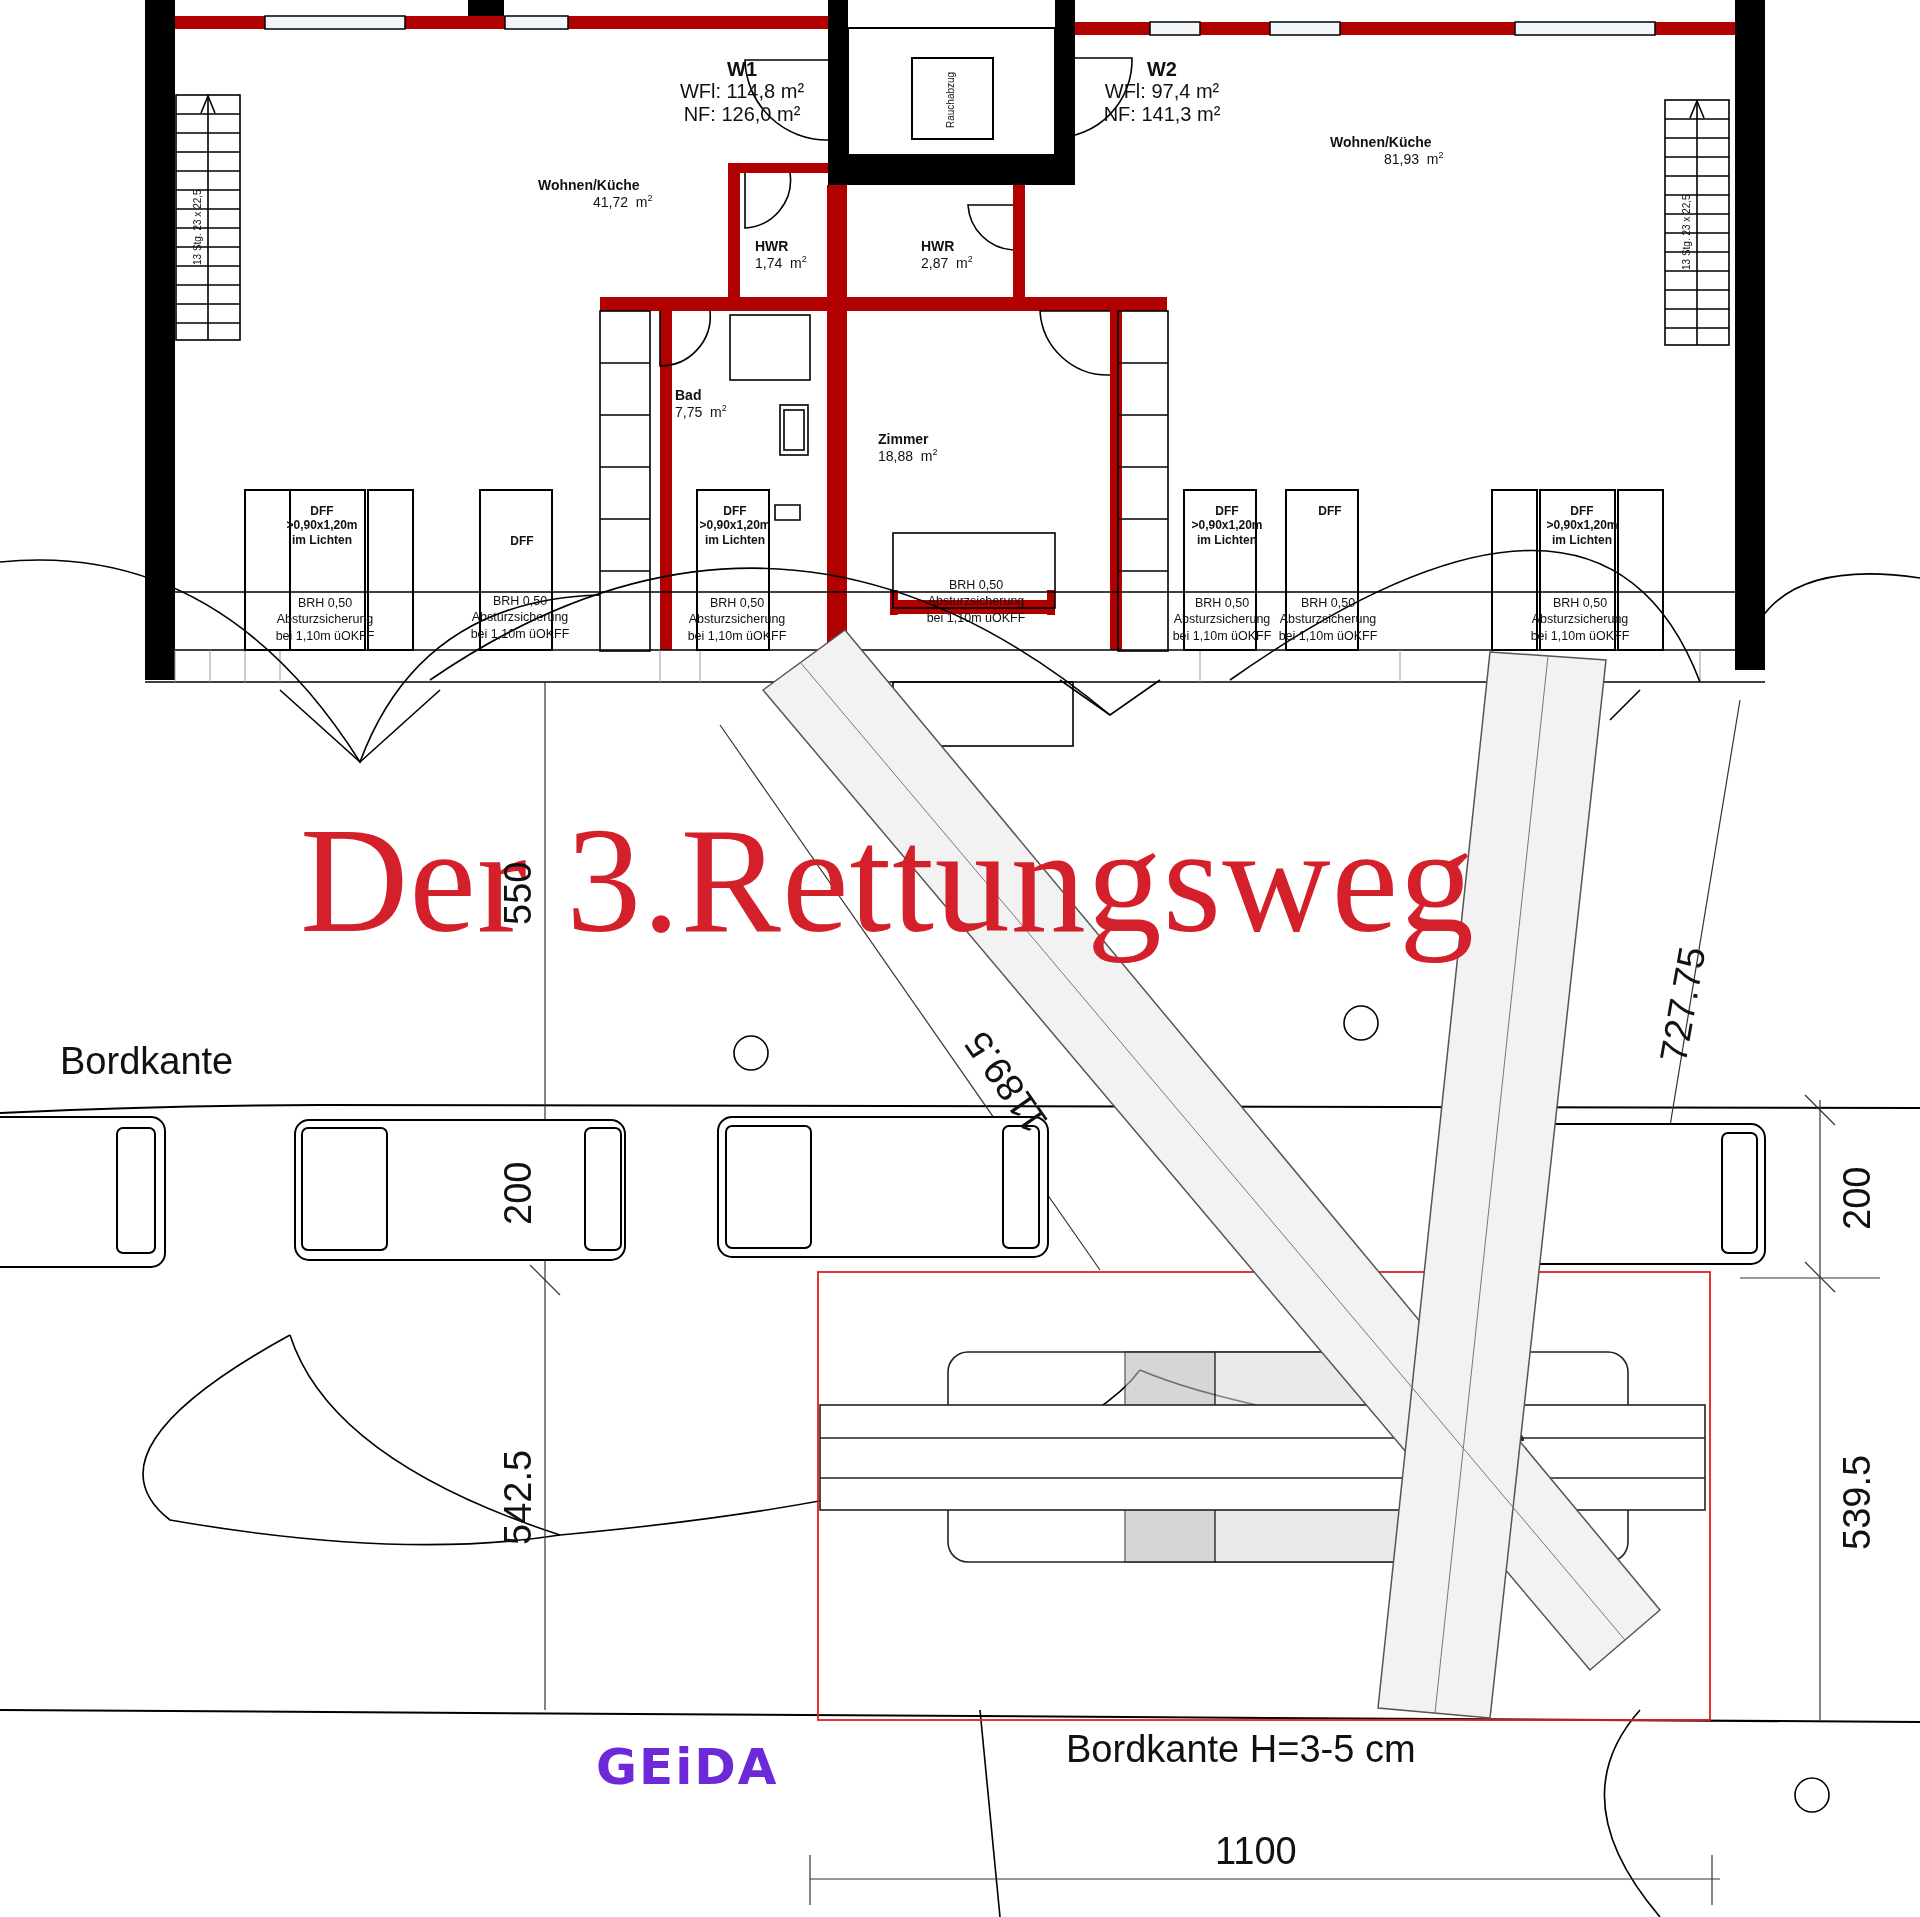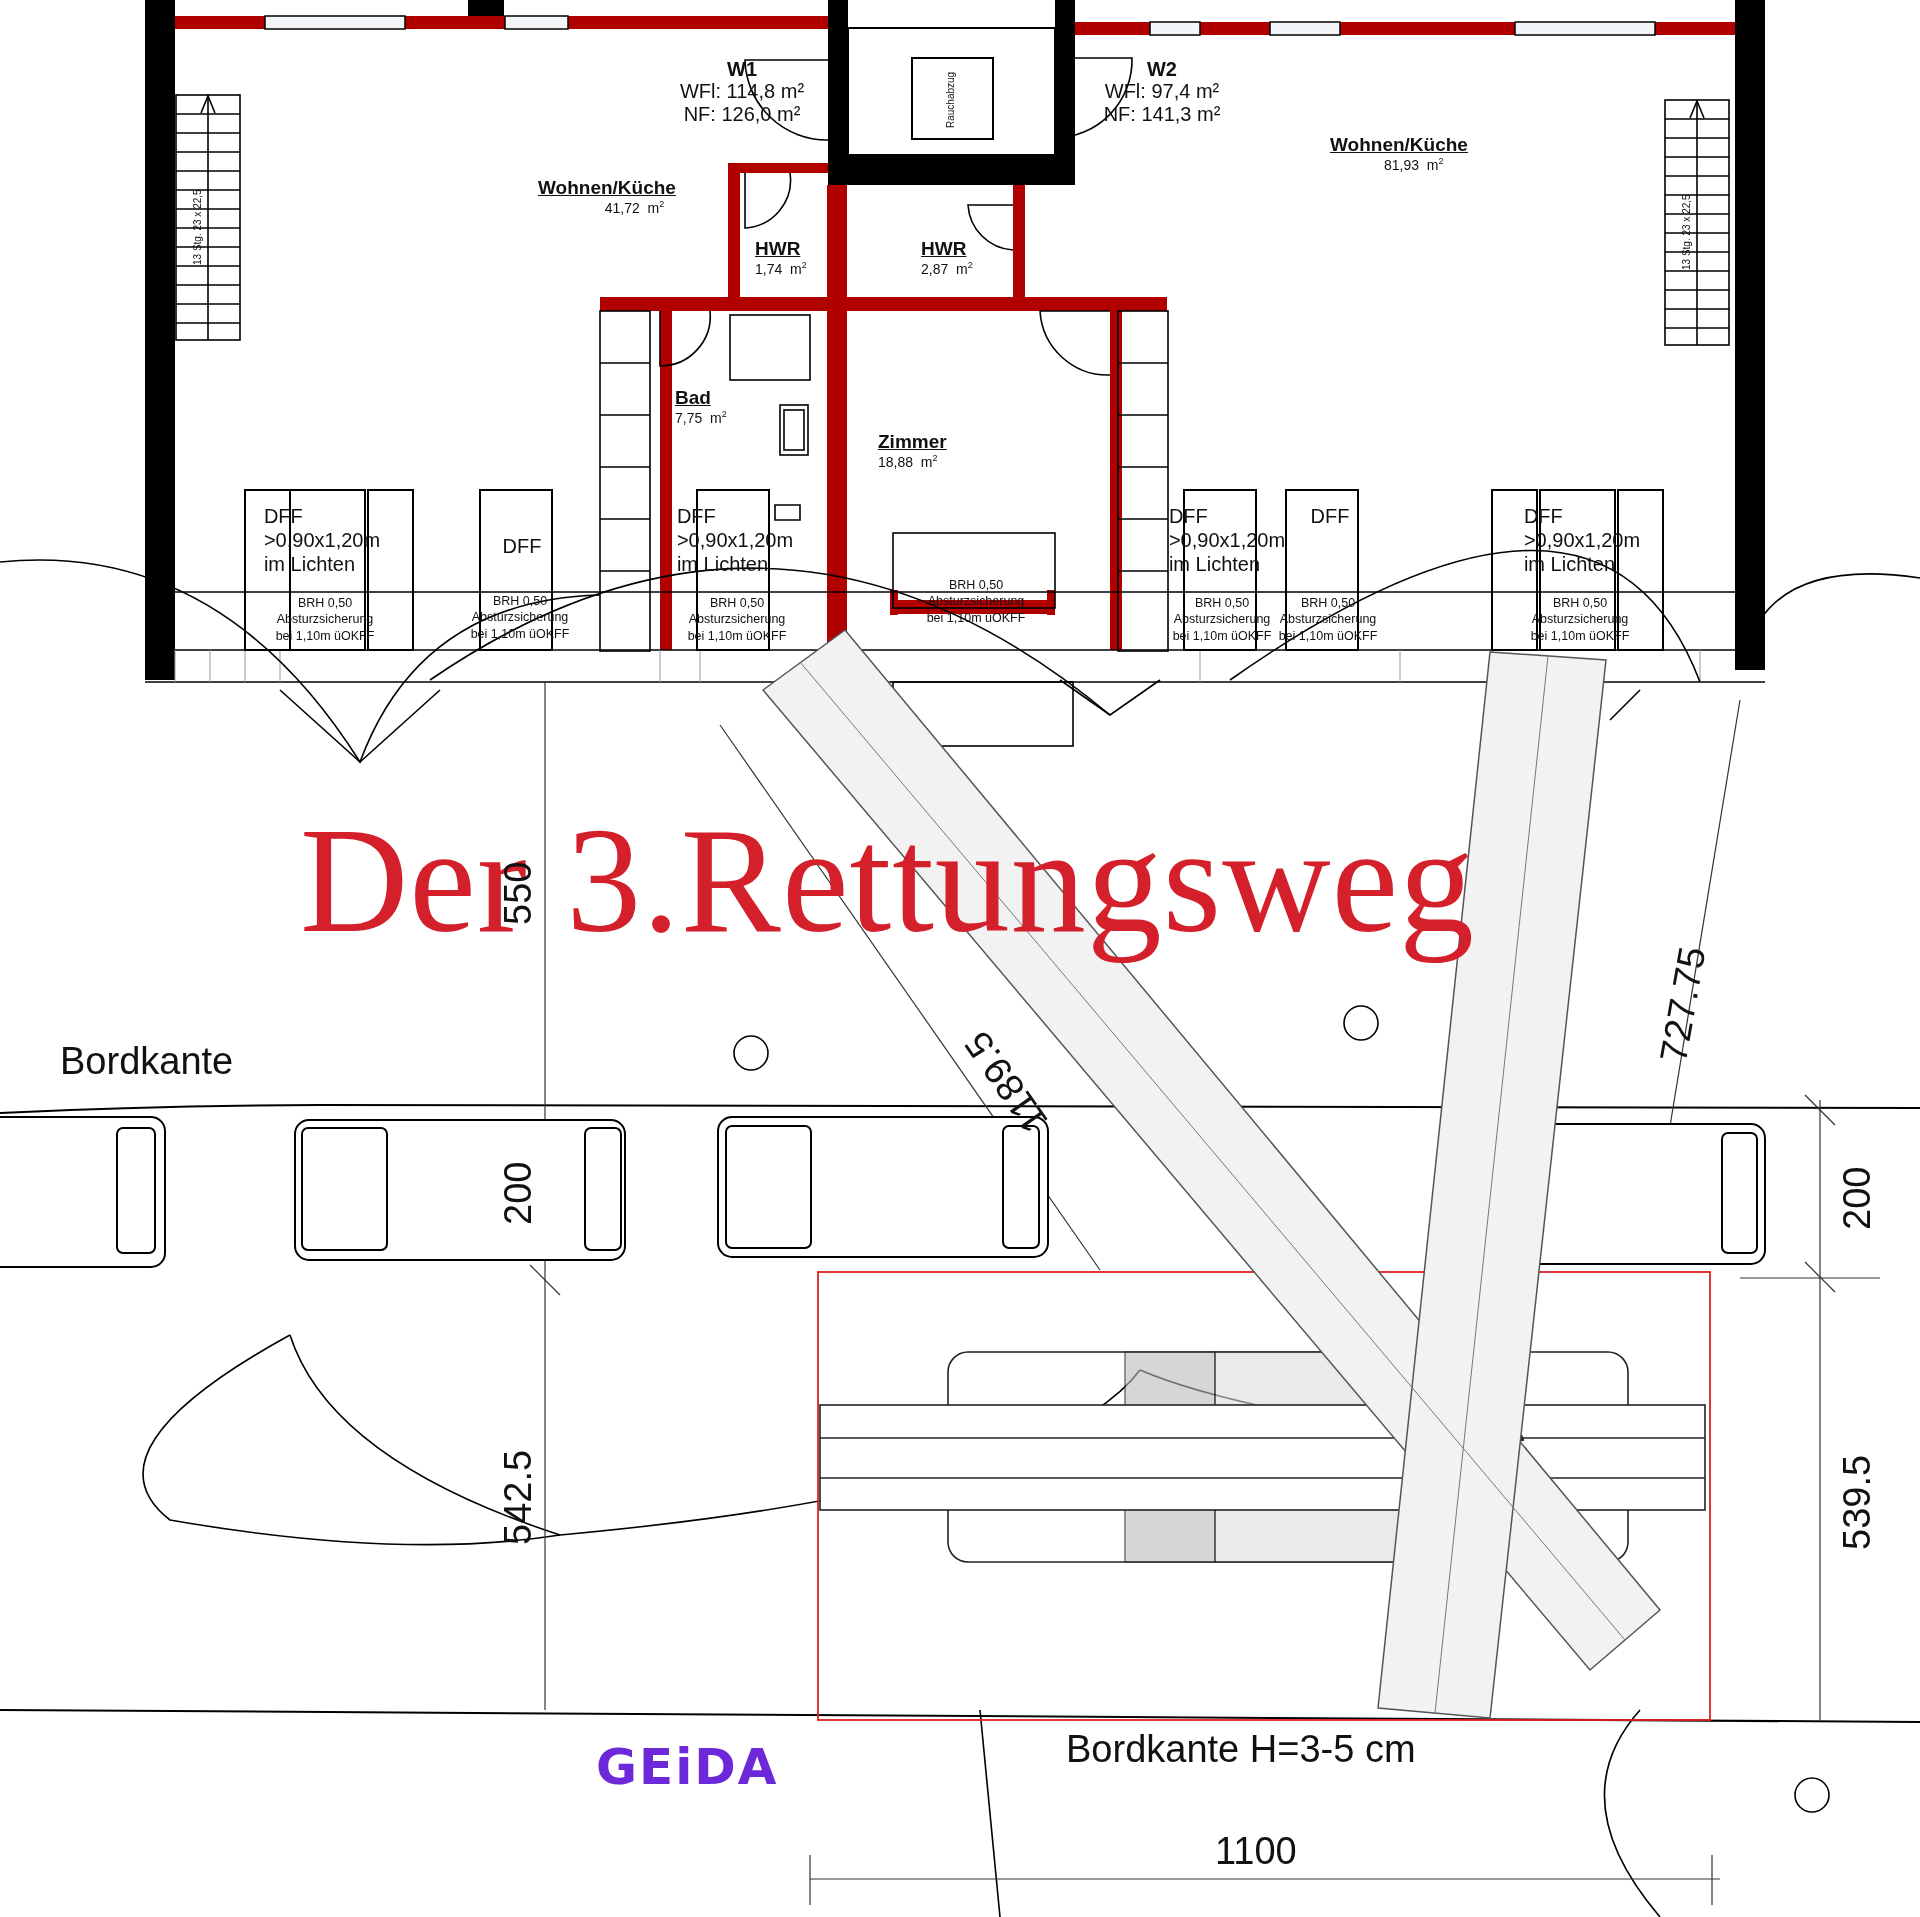--- a/index.html
+++ b/index.html
@@ -1,24 +1,24 @@
 <!DOCTYPE html>
 <html><head>
 <meta charset="utf-8">
 <style>
   html, body { margin:0; padding:0; background:#ffffff; }
   body { width:1920px; height:1917px; position:relative; overflow:hidden; font-family:"Liberation Sans", sans-serif; color:#111; }
   svg.plan { position:absolute; left:0; top:0; width:1920px; height:1917px; }
   .lbl { position:absolute; white-space:nowrap; color:#111; font-family:"Liberation Sans", sans-serif; line-height:1.15; }
   .bold { font-weight:bold; }
-  .room-name { font-size:19px; font-weight:bold;text-decoration:underline; }
+  .room-name { font-size:14px; font-weight:bold; }
   .room-area { font-size:14px; }
   .room-area sup { font-size:9px; }
   .apt { font-size:20px; text-align:center; transform:translateX(-50%); line-height:1.12; }
-  .dff { font-size:20px; text-align:left; transform:translateX(-50%); line-height:1.2; }
+  .dff { font-size:12px; text-align:center; transform:translateX(-50%); line-height:1.2;font-weight:bold; }
   .brh { font-size:12.5px; text-align:center; transform:translateX(-50%); line-height:1.3; }
   .dim { font-size:38px; }
   .rot { transform-origin:left top; }
   .stair-note { font-size:10px; }
   .title { position:absolute; left:300px; top:805px; font-family:"Liberation Serif", serif; font-size:150px; color:#d3202b; white-space:nowrap; letter-spacing:1px; line-height:1; }
   .logo { position:absolute; left:596px; top:1738px; font-family:"DejaVu Sans", sans-serif; font-weight:bold; font-size:50px; color:#6d28d9; letter-spacing:2px; }
   .big { font-size:38px; }
   .rauch { font-size:10px; }
 </style>
 </head>

